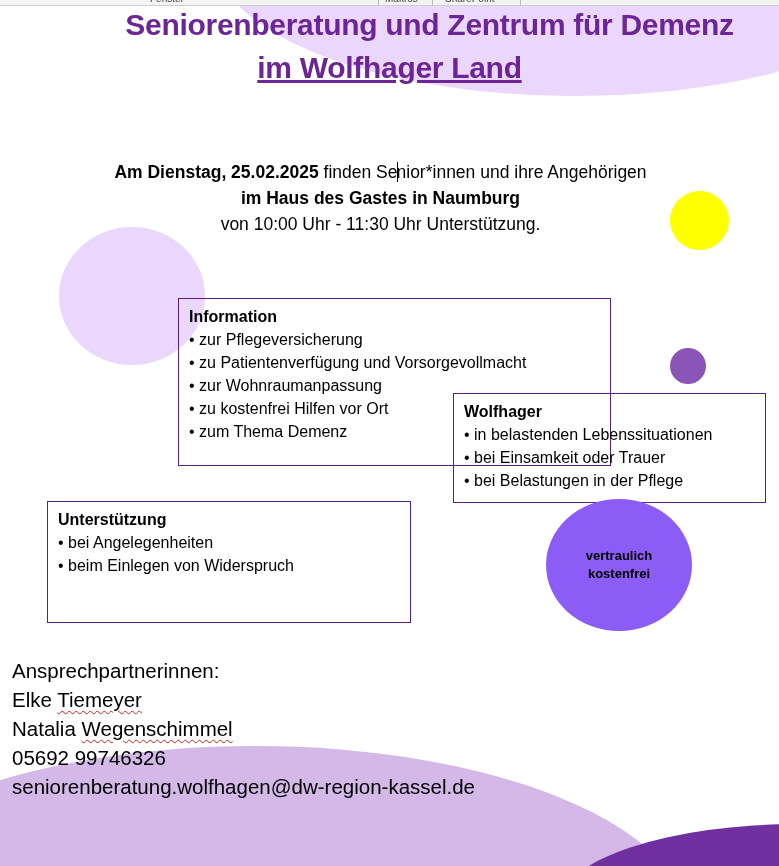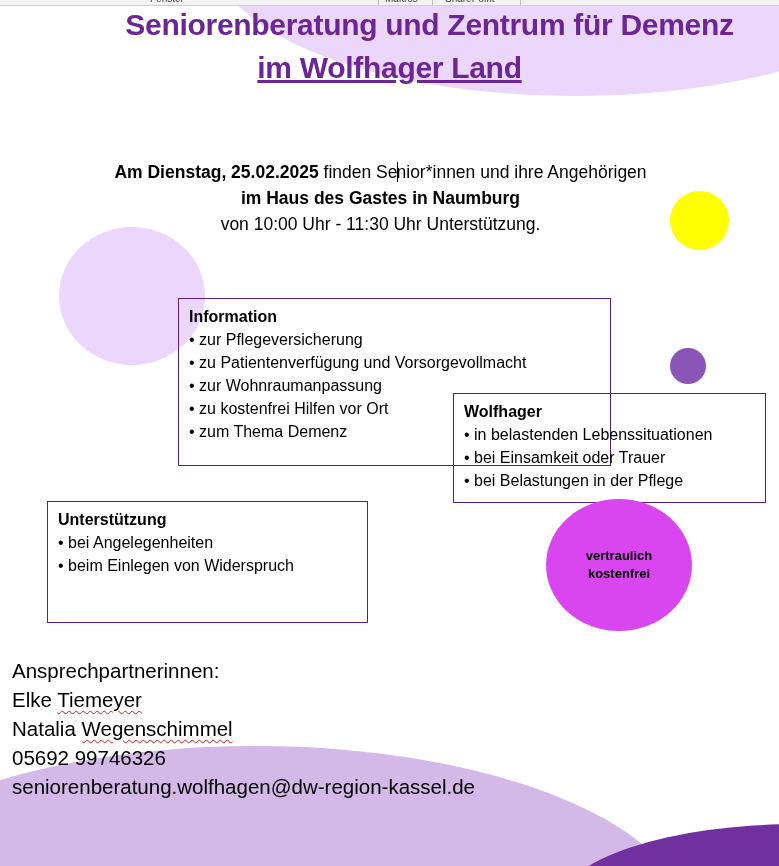--- a/index.html
+++ b/index.html
@@ -18,21 +18,21 @@
     .page { position: absolute; left: 0; top: 6px; width: 779px; height: 860px; overflow: hidden; }
 
     .shape { position: absolute; border-radius: 50%; }
     .top-blob { left: 215px; top: -190px; width: 720px; height: 280px; background: #ead7fb; border-radius: 50%; }
     .bottom-left-blob { left: -180px; top: 740px; width: 870px; height: 360px; background: #d3b8e8; }
     .bottom-right-blob { left: 560px; top: 818px; width: 480px; height: 160px; background: #7030a0; }
     .lilac-circle { left: 59px; top: 221px; width: 146px; height: 138px; background: #ead7fb; }
     .yellow-small { left: 670px; top: 185px; width: 59px; height: 59px; background: #ffff00; }
     .purple-small { left: 670px; top: 342px; width: 36px; height: 36px; background: #8b55b8; }
     .yellow-big {
-      left: 546px; top: 493px; width: 146px; height: 132px; background: #d946ef;
+      left: 546px; top: 493px; width: 146px; height: 132px; background: #8b5cf6;
       display: flex; flex-direction: column; align-items: center; justify-content: center;
       font-weight: bold; font-size: 13px; line-height: 18px; text-align: center;
     }
 
     .title {
       position: absolute; left: 0; width: 779px; text-align: center;
       font-family: "Liberation Sans", sans-serif; font-weight: bold; font-size: 30px;
       color: #6b2594; letter-spacing: -0.3px;
     }
     .title.l1 { top: 2px; left: 40px; width: 779px; }
@@ -45,21 +45,21 @@
     .b { font-weight: bold; }
     .cursor { display: inline-block; width: 1px; height: 20px; background: #000; vertical-align: -4px; margin: 0 -1px; }
 
     .box {
       position: absolute; border: 1.3px solid #5b1f80; background: transparent;
       padding: 6px 10px; font-size: 16px; line-height: 23px;
     }
     .box .head { font-weight: bold; }
     .box-info { left: 178px; top: 292px; width: 433px; height: 168px; }
     .box-beratung { left: 453px; top: 387px; width: 313px; height: 110px; }
-    .box-support { left: 47px; top: 495px; width: 321px; height: 122px; }
+    .box-support { left: 47px; top: 495px; width: 364px; height: 122px; }
 
     .contacts { position: absolute; left: 12px; top: 650px; font-size: 20.5px; line-height: 29px; }
     .contacts .head { font-weight: normal; }
     .squiggle {
       text-decoration: underline wavy #d02020; text-decoration-thickness: 1px; text-underline-offset: 3px;
     }
   </style>
 </head>
 <body>
 

